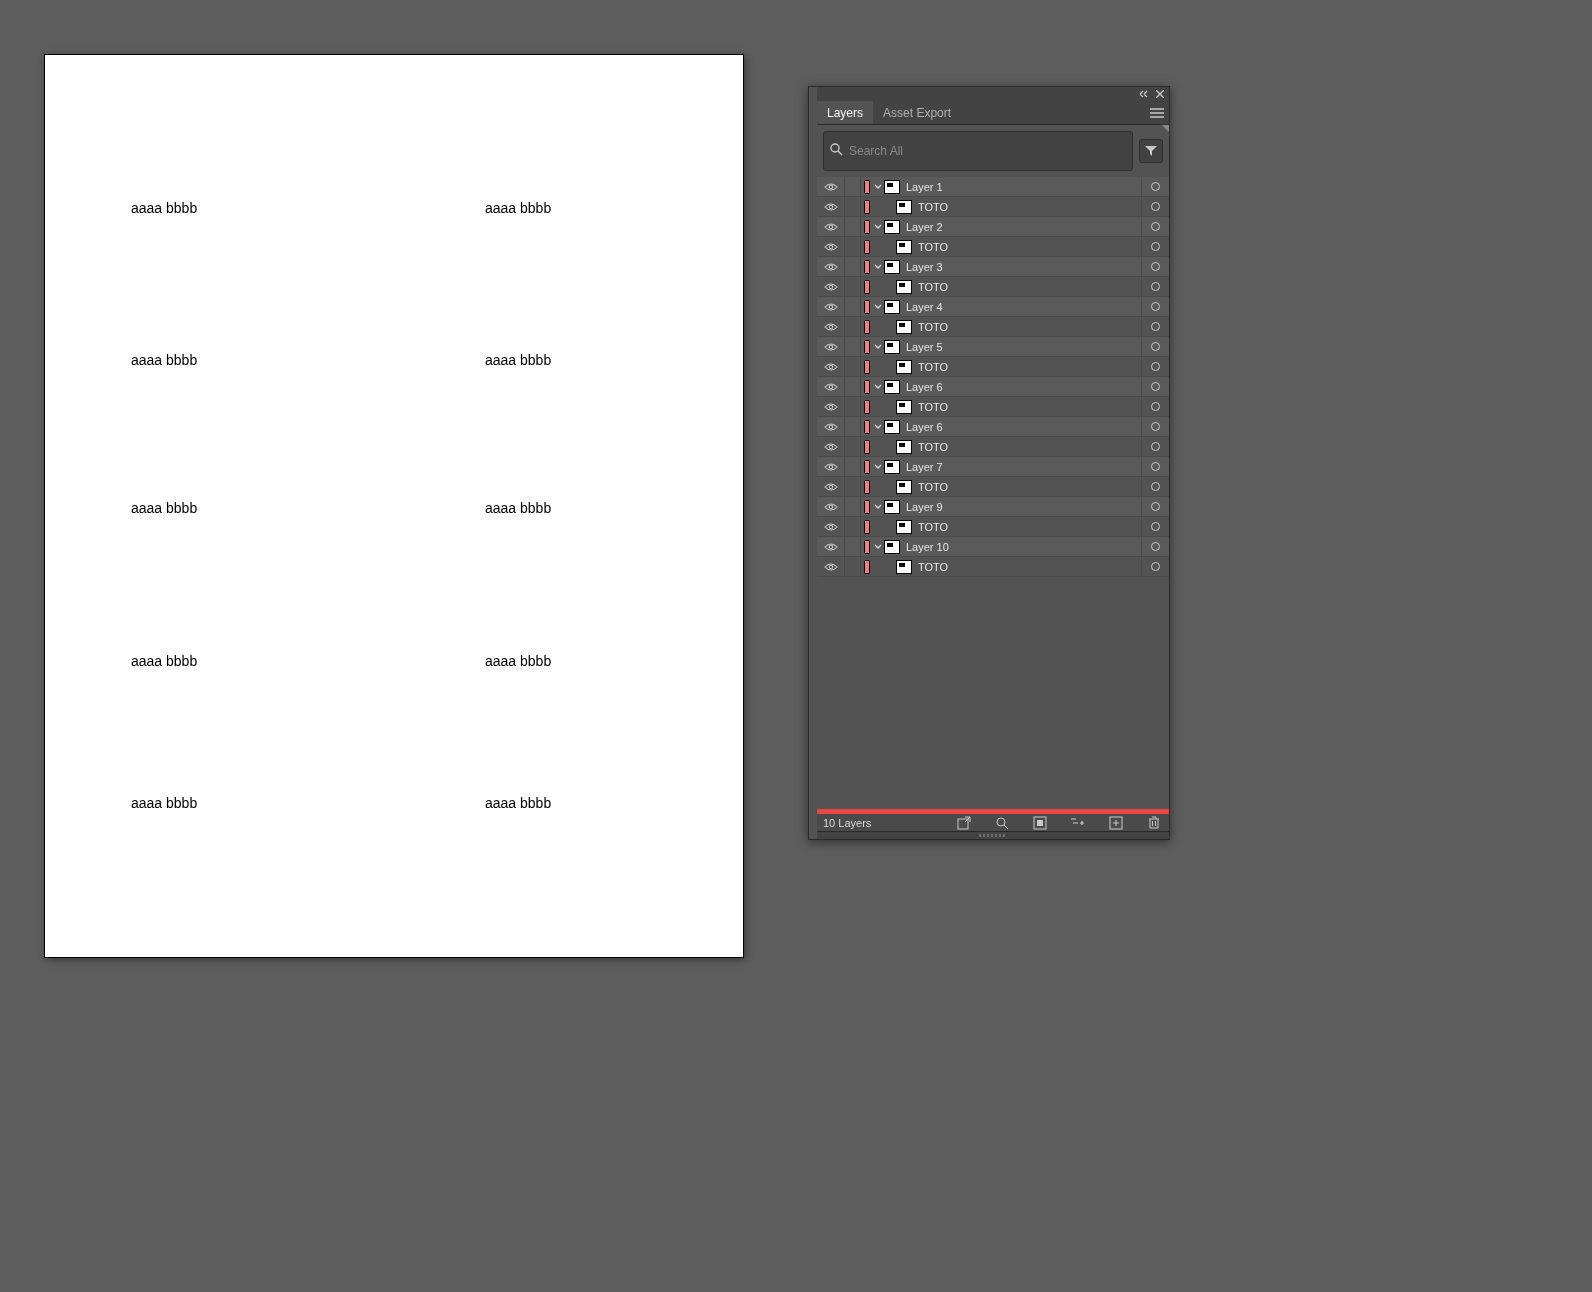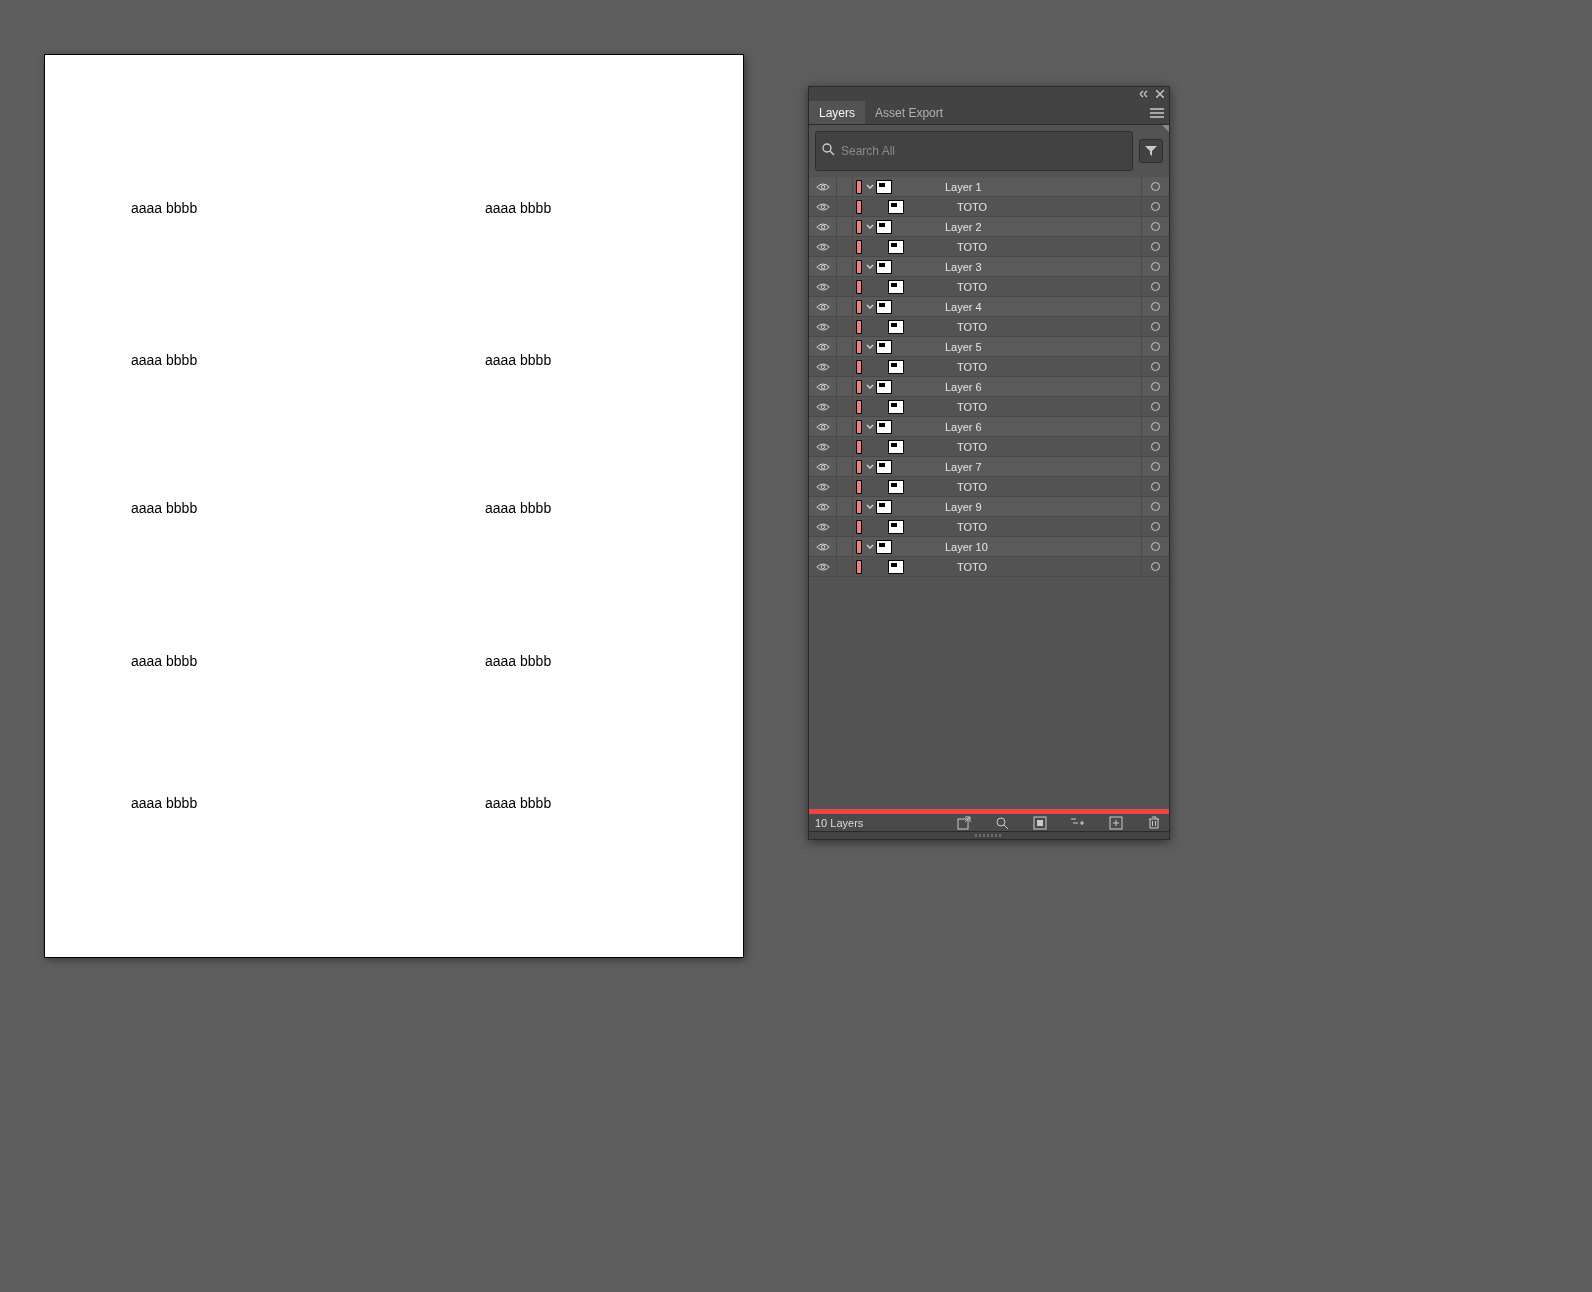--- a/index.html
+++ b/index.html
@@ -38,20 +38,21 @@
 
   
   .panel {
     position: absolute;
     left: 808px;
     top: 86px;
     width: 362px;
     background: #535353;
     border: 1px solid #2a2a2a;
     box-shadow: 0 2px 10px rgba(0,0,0,0.5);
+    padding-left: 8px;
   }
 
   .panel-titlebar {
     height: 14px;
     background: #434343;
     display: flex;
     justify-content: flex-end;
     align-items: center;
     padding: 0 4px;
     gap: 6px;
@@ -199,21 +200,20 @@
     left: 2px; top: 2px;
     width: 6px; height: 4px;
     background: #000;
   }
   .layer-name {
     flex: 1;
     padding-left: 2px;
     white-space: nowrap;
     overflow: hidden;
     cursor: default;
-    margin-left: 47px;
   }
   .target-cell {
     width: 28px;
     display: flex; align-items: center; justify-content: center;
     border-left: 1px solid #4a4a4a;
     height: 100%;
     cursor: pointer;
   }
   .target-circle {
     width: 9px; height: 9px;

